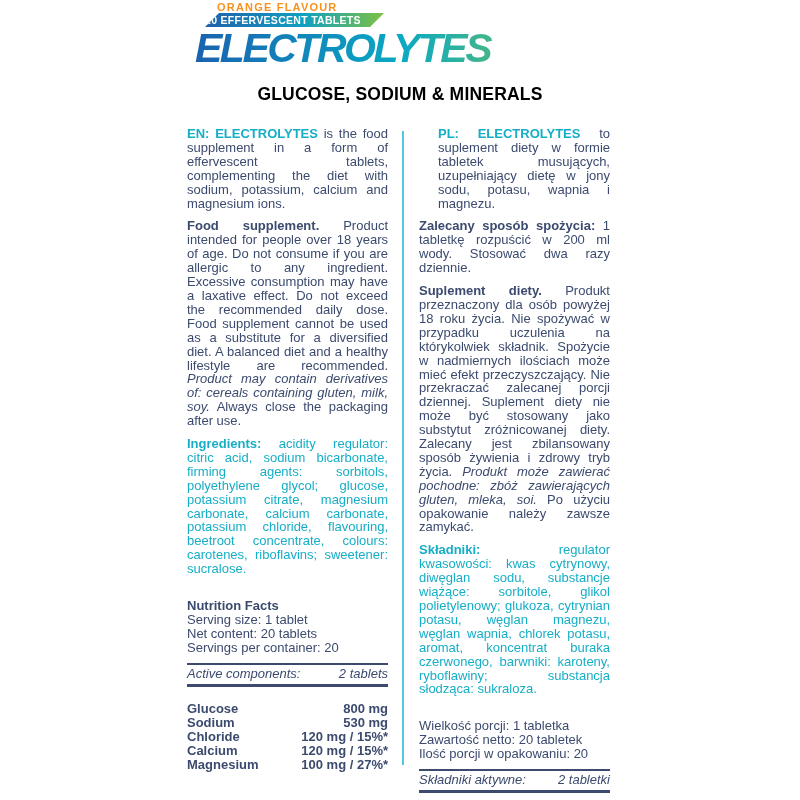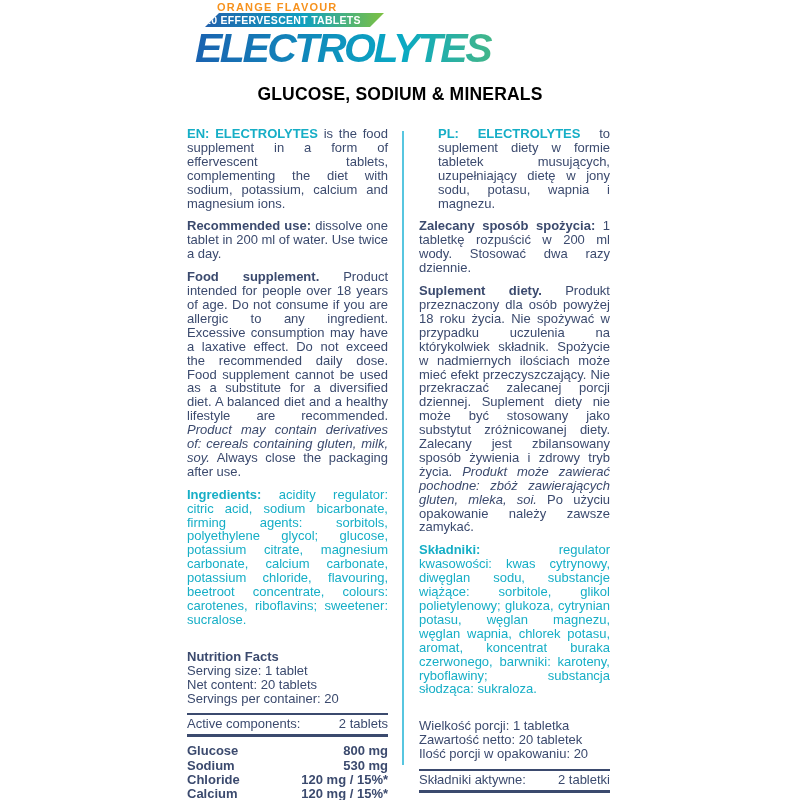--- a/index.html
+++ b/index.html
@@ -56,42 +56,41 @@
 
   .nf { text-align:left;margin-top:23px; }
   .nf-title { font-weight:bold; }
   .nf-line { text-align:left; }
 
   
   .ntable { margin-top:8px; }
   .thead {
     display:flex; justify-content:space-between;
     border-top:2px solid #3b4a6e; border-bottom:3px solid #3b4a6e;
-    padding:2px 0 3px 0; margin-bottom:7px;
+    padding:2px 0 3px 0; margin-bottom:15px;font-style:italic;
   }
   .trow { display:flex; justify-content:space-between; line-height:14.2px;font-weight:bold; }
 </style>
 </head>
 <body>
 
 <div class="page">
 
   <div class="flavour">ORANGE FLAVOUR</div>
   <div class="banner">
     <span>20 EFFERVESCENT TABLETS</span>
   </div>
   <div class="logo">ELECTROLYTES</div>
   <div class="subtitle">GLUCOSE, SODIUM &amp; MINERALS</div>
 
   <div class="divider"></div>
 
   <section class="col col-en">
     <p><span class="teal b">EN: ELECTROLYTES</span><span> is the food supplement in a form of effervescent tablets, complementing the diet with sodium, potassium, calcium and magnesium ions.</span></p>
 
-    <p><span class="b">Recommended use:</span><span> dissolve one tablet in 200 ml of water. Use twice a day.</span></p>
 
     <p><span class="b">Food supplement.</span><span> Product intended for people over 18 years of age. Do not consume if you are allergic to any ingredient. Excessive consumption may have a laxative effect. Do not exceed the recommended daily dose. Food supplement cannot be used as a substitute for a diversified diet. A balanced diet and a healthy lifestyle are recommended. </span><span class="i">Product may contain derivatives of: cereals containing gluten, milk, soy.</span><span> Always close the packaging after use.</span></p>
 
     <p class="teal"><span class="b">Ingredients:</span><span> acidity regulator: citric acid, sodium bicarbonate, firming agents: sorbitols, polyethylene glycol; glucose, potassium citrate, magnesium carbonate, calcium carbonate, potassium chloride, flavouring, beetroot concentrate, colours: carotenes, riboflavins; sweetener: sucralose.</span></p>
 
     <div class="nf">
       <div class="nf-title">Nutrition Facts</div>
       <div class="nf-line">Serving size: 1 tablet</div>
       <div class="nf-line">Net content: 20 tablets</div>
       <div class="nf-line">Servings per container: 20</div>

